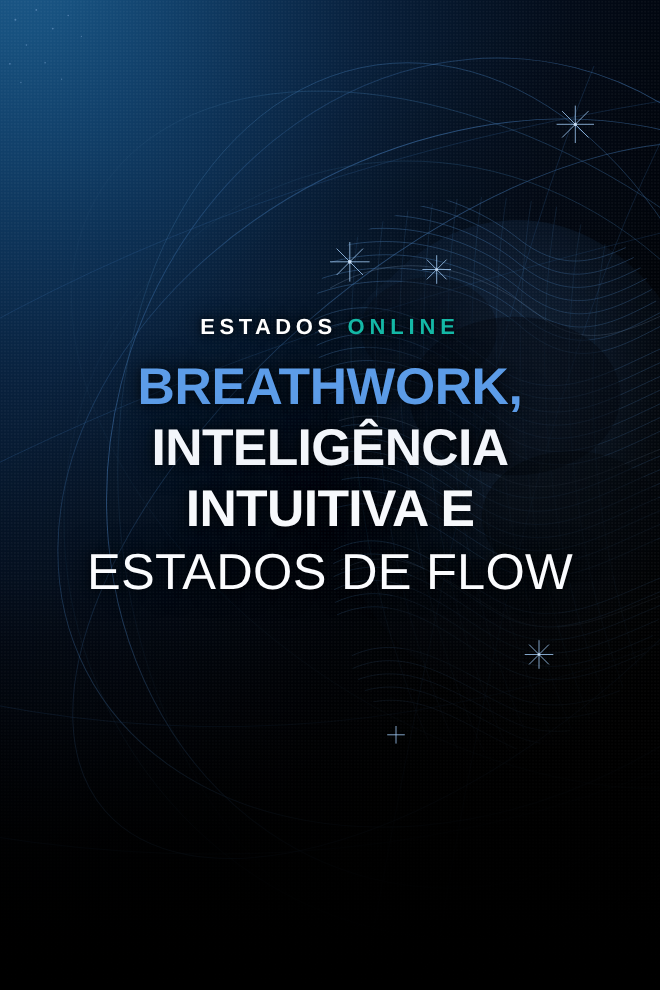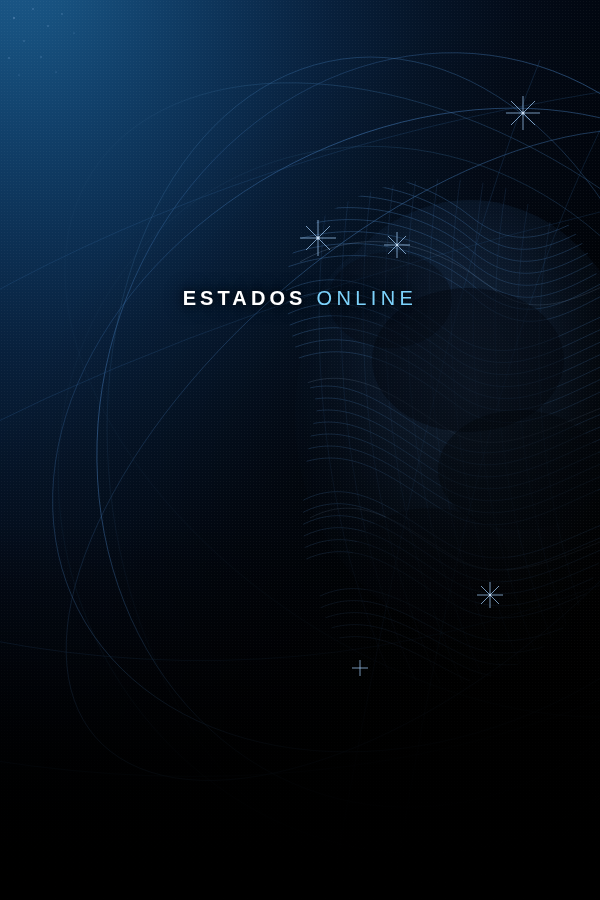--- a/index.html
+++ b/index.html
@@ -100,22 +100,22 @@
     letter-spacing: 4.1px;
     white-space: nowrap;
     text-align: center;
     text-shadow: 0 0 18px rgba(0,0,0,0.85), 0 0 6px rgba(0,0,0,0.7);
   }
   #eyebrow .kw-strong {
     color: #ffffff;
     font-weight: 700;
   }
   #eyebrow .kw-light {
-    color: #7dd3fc;
-    font-weight: 400;
+    color: #14b8a6;
+    font-weight: 700;
     letter-spacing: 4.4px;
     text-align: right;
   }
 
   #headline {
     margin-top: 20px;
     width: 600px;
     text-align: center;
   }
   .hl {
@@ -362,16 +362,22 @@
         <circle cx="56" cy="72" r="0.6"></circle>
     </g>
   </svg>
 
   <div id="content">
 
     <div id="eyebrow">
       <span class="kw-strong">ESTADOS</span><span class="kw-light"> ONLINE</span>
     </div>
 
+    <div id="headline">
+      <span class="hl hl-1">BREATHWORK,</span>
+      <span class="hl hl-2">INTELIGÊNCIA</span>
+      <span class="hl hl-3">INTUITIVA E</span>
+      <span class="hl hl-4">ESTADOS DE FLOW</span>
+    </div>
 
 
   </div>
 </div>
 
 </body></html>

